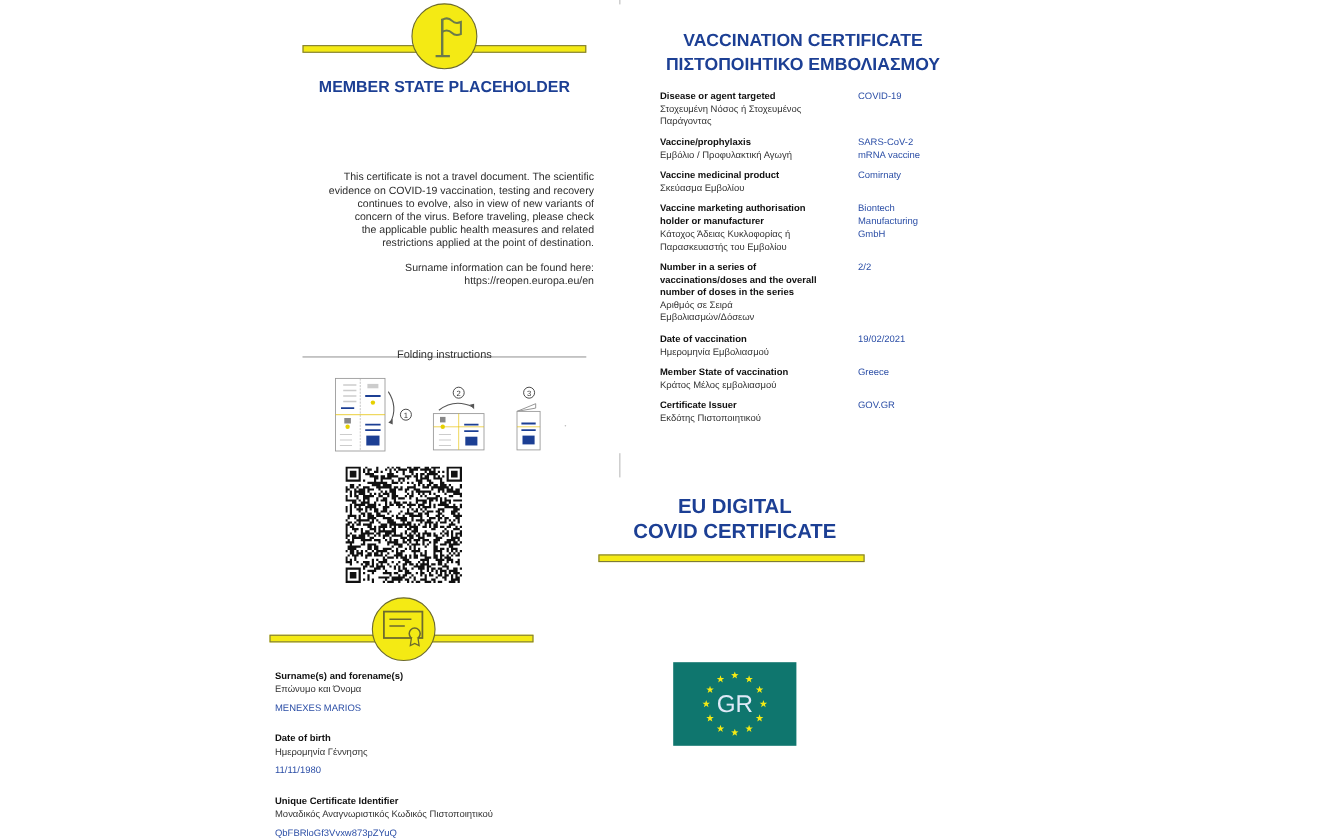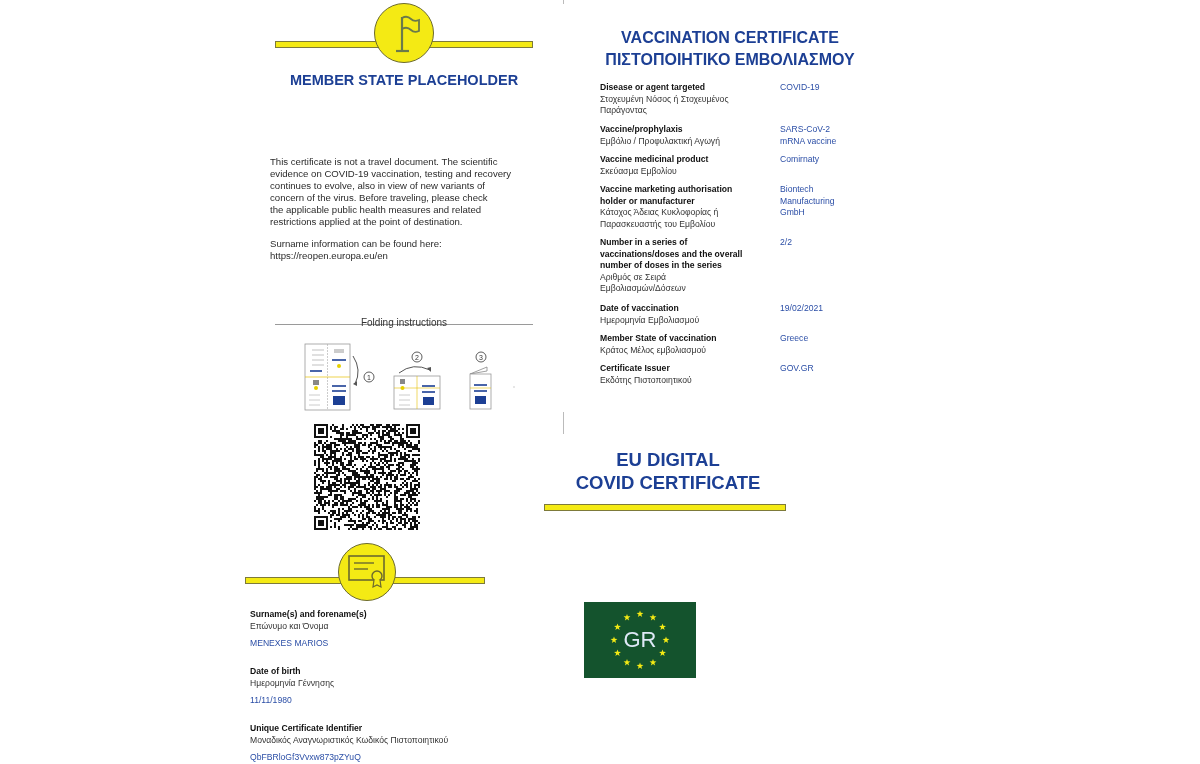--- a/index.html
+++ b/index.html
@@ -7,39 +7,39 @@
     body { position: relative; font-family: "Liberation Sans", sans-serif; color: #222; }
 
     .abs { position: absolute; }
 
     
     .ybar { position: absolute; height: 7px; background: #f4ea14; border: 1px solid #7d7a3a; }
     .ycircle { position: absolute; border-radius: 50%; background: #f4ea14; border: 1.5px solid #6c6a2e; }
 
     .h-blue { color: #1c3f94; font-weight: bold; text-align: center; }
 
-    .notice { font-size: 9.6px; line-height: 12px; text-align: left; color: #2b2b2b; }
+    .notice { font-size: 9.6px; line-height: 12px; text-align: right; color: #2b2b2b; }
 
     .divider { position: absolute; height: 1px; background: #9a9a9a; }
 
     .fold-title { font-size: 10px; color: #333; text-align: center; }
 
     .field-label { font-size: 8.6px; font-weight: bold; color: #111; line-height: 11.5px; }
     .field-sub { font-size: 8.6px; color: #333; line-height: 11.5px; }
     .field-val { font-size: 8.6px; color: #2b4ea6; line-height: 11.5px; }
 
     .row { position: absolute; left: 600px; width: 270px; }
     .row .lbl { position: absolute; left: 0; top: 0; width: 170px; }
     .row .val { position: absolute; left: 180px; top: 0; width: 80px; }
 
     .left-field { position: absolute; left: 250px; width: 290px; }
     .left-field .val { color: #2b4ea6; font-size: 8.6px; margin-top: 6px; }
 
     .qr { position: absolute; left: 314px; top: 424px; width: 106px; height: 106px; background: #fff; }
-    .flag { position: absolute; left: 584px; top: 602px; width: 112px; height: 76px; background: #14532d; }
+    .flag { position: absolute; left: 612px; top: 602px; width: 112px; height: 76px; background: #0f766e; }
     .gr { position: absolute; left: 0; top: 0; width: 100%; height: 100%; display: flex; align-items: center; justify-content: center; color: #dfe9f7; font-size: 22px; font-family: "Liberation Sans", sans-serif; }
 
     .tick { position: absolute; width: 1px; background: #bbb; }
   </style>
 </head>
 <body>
 
 <div>
 
   <div class="ybar" style="left:275px; top:41px; width:258px;"></div>

